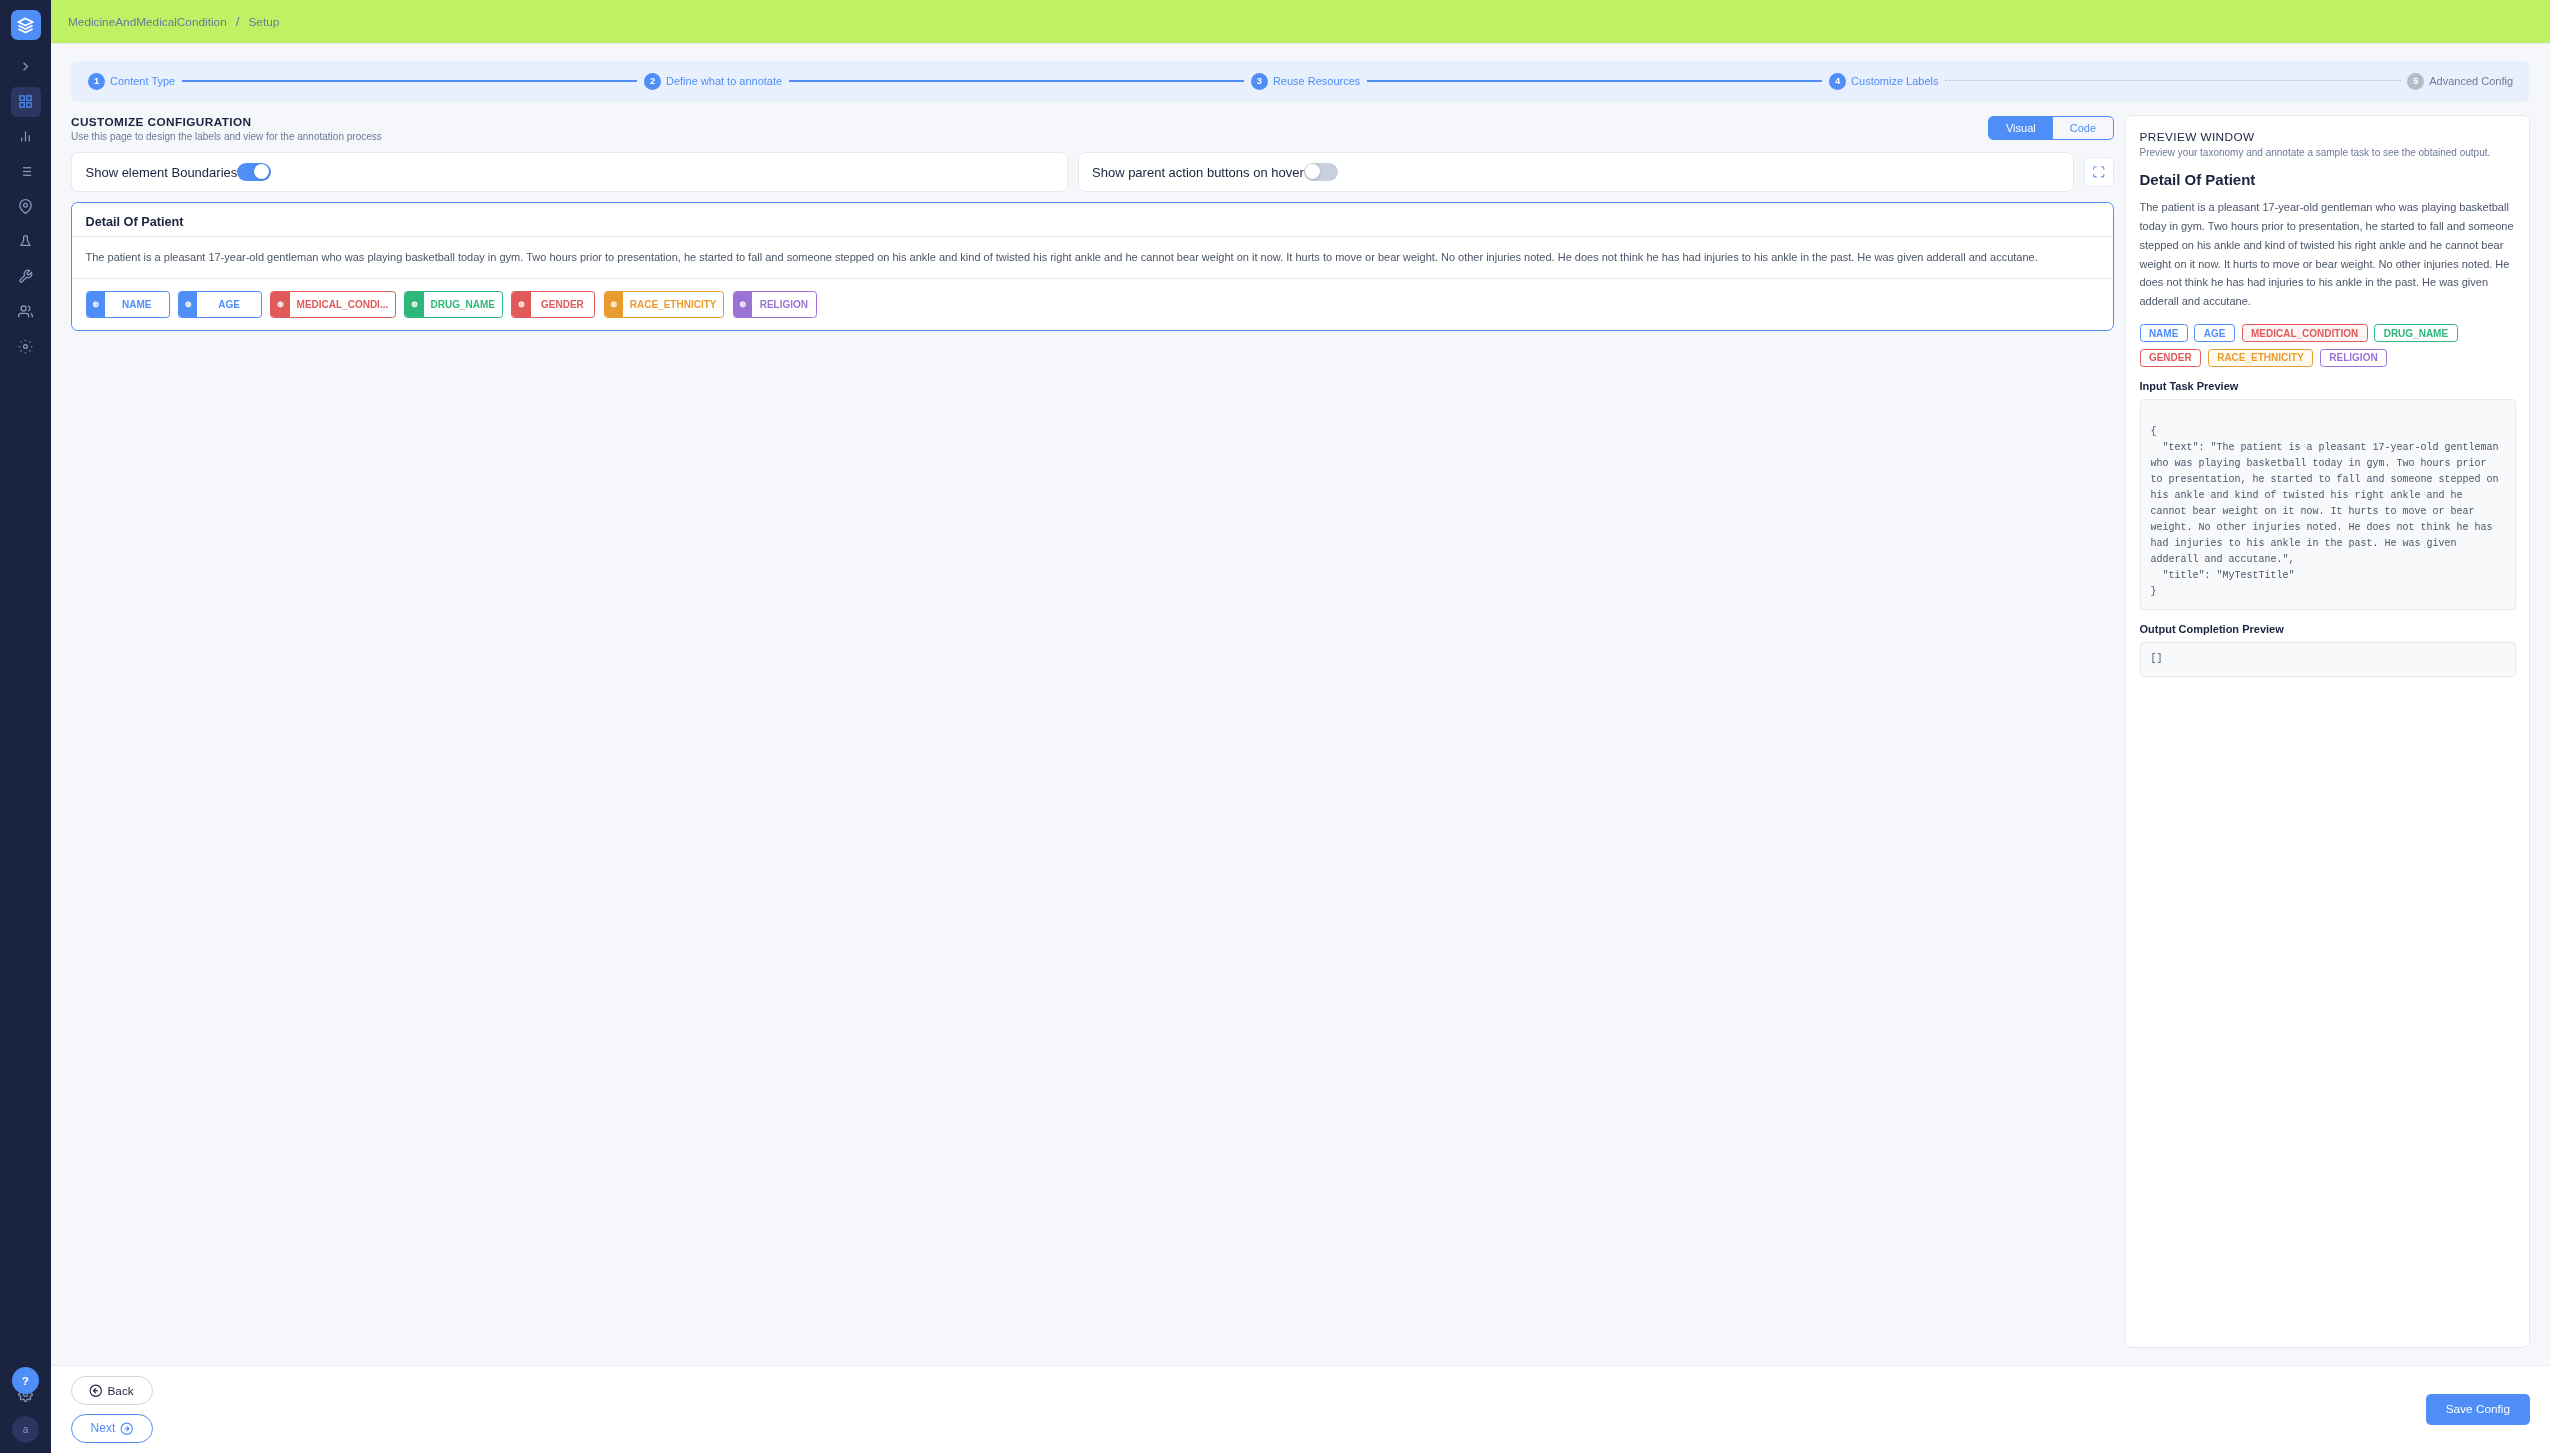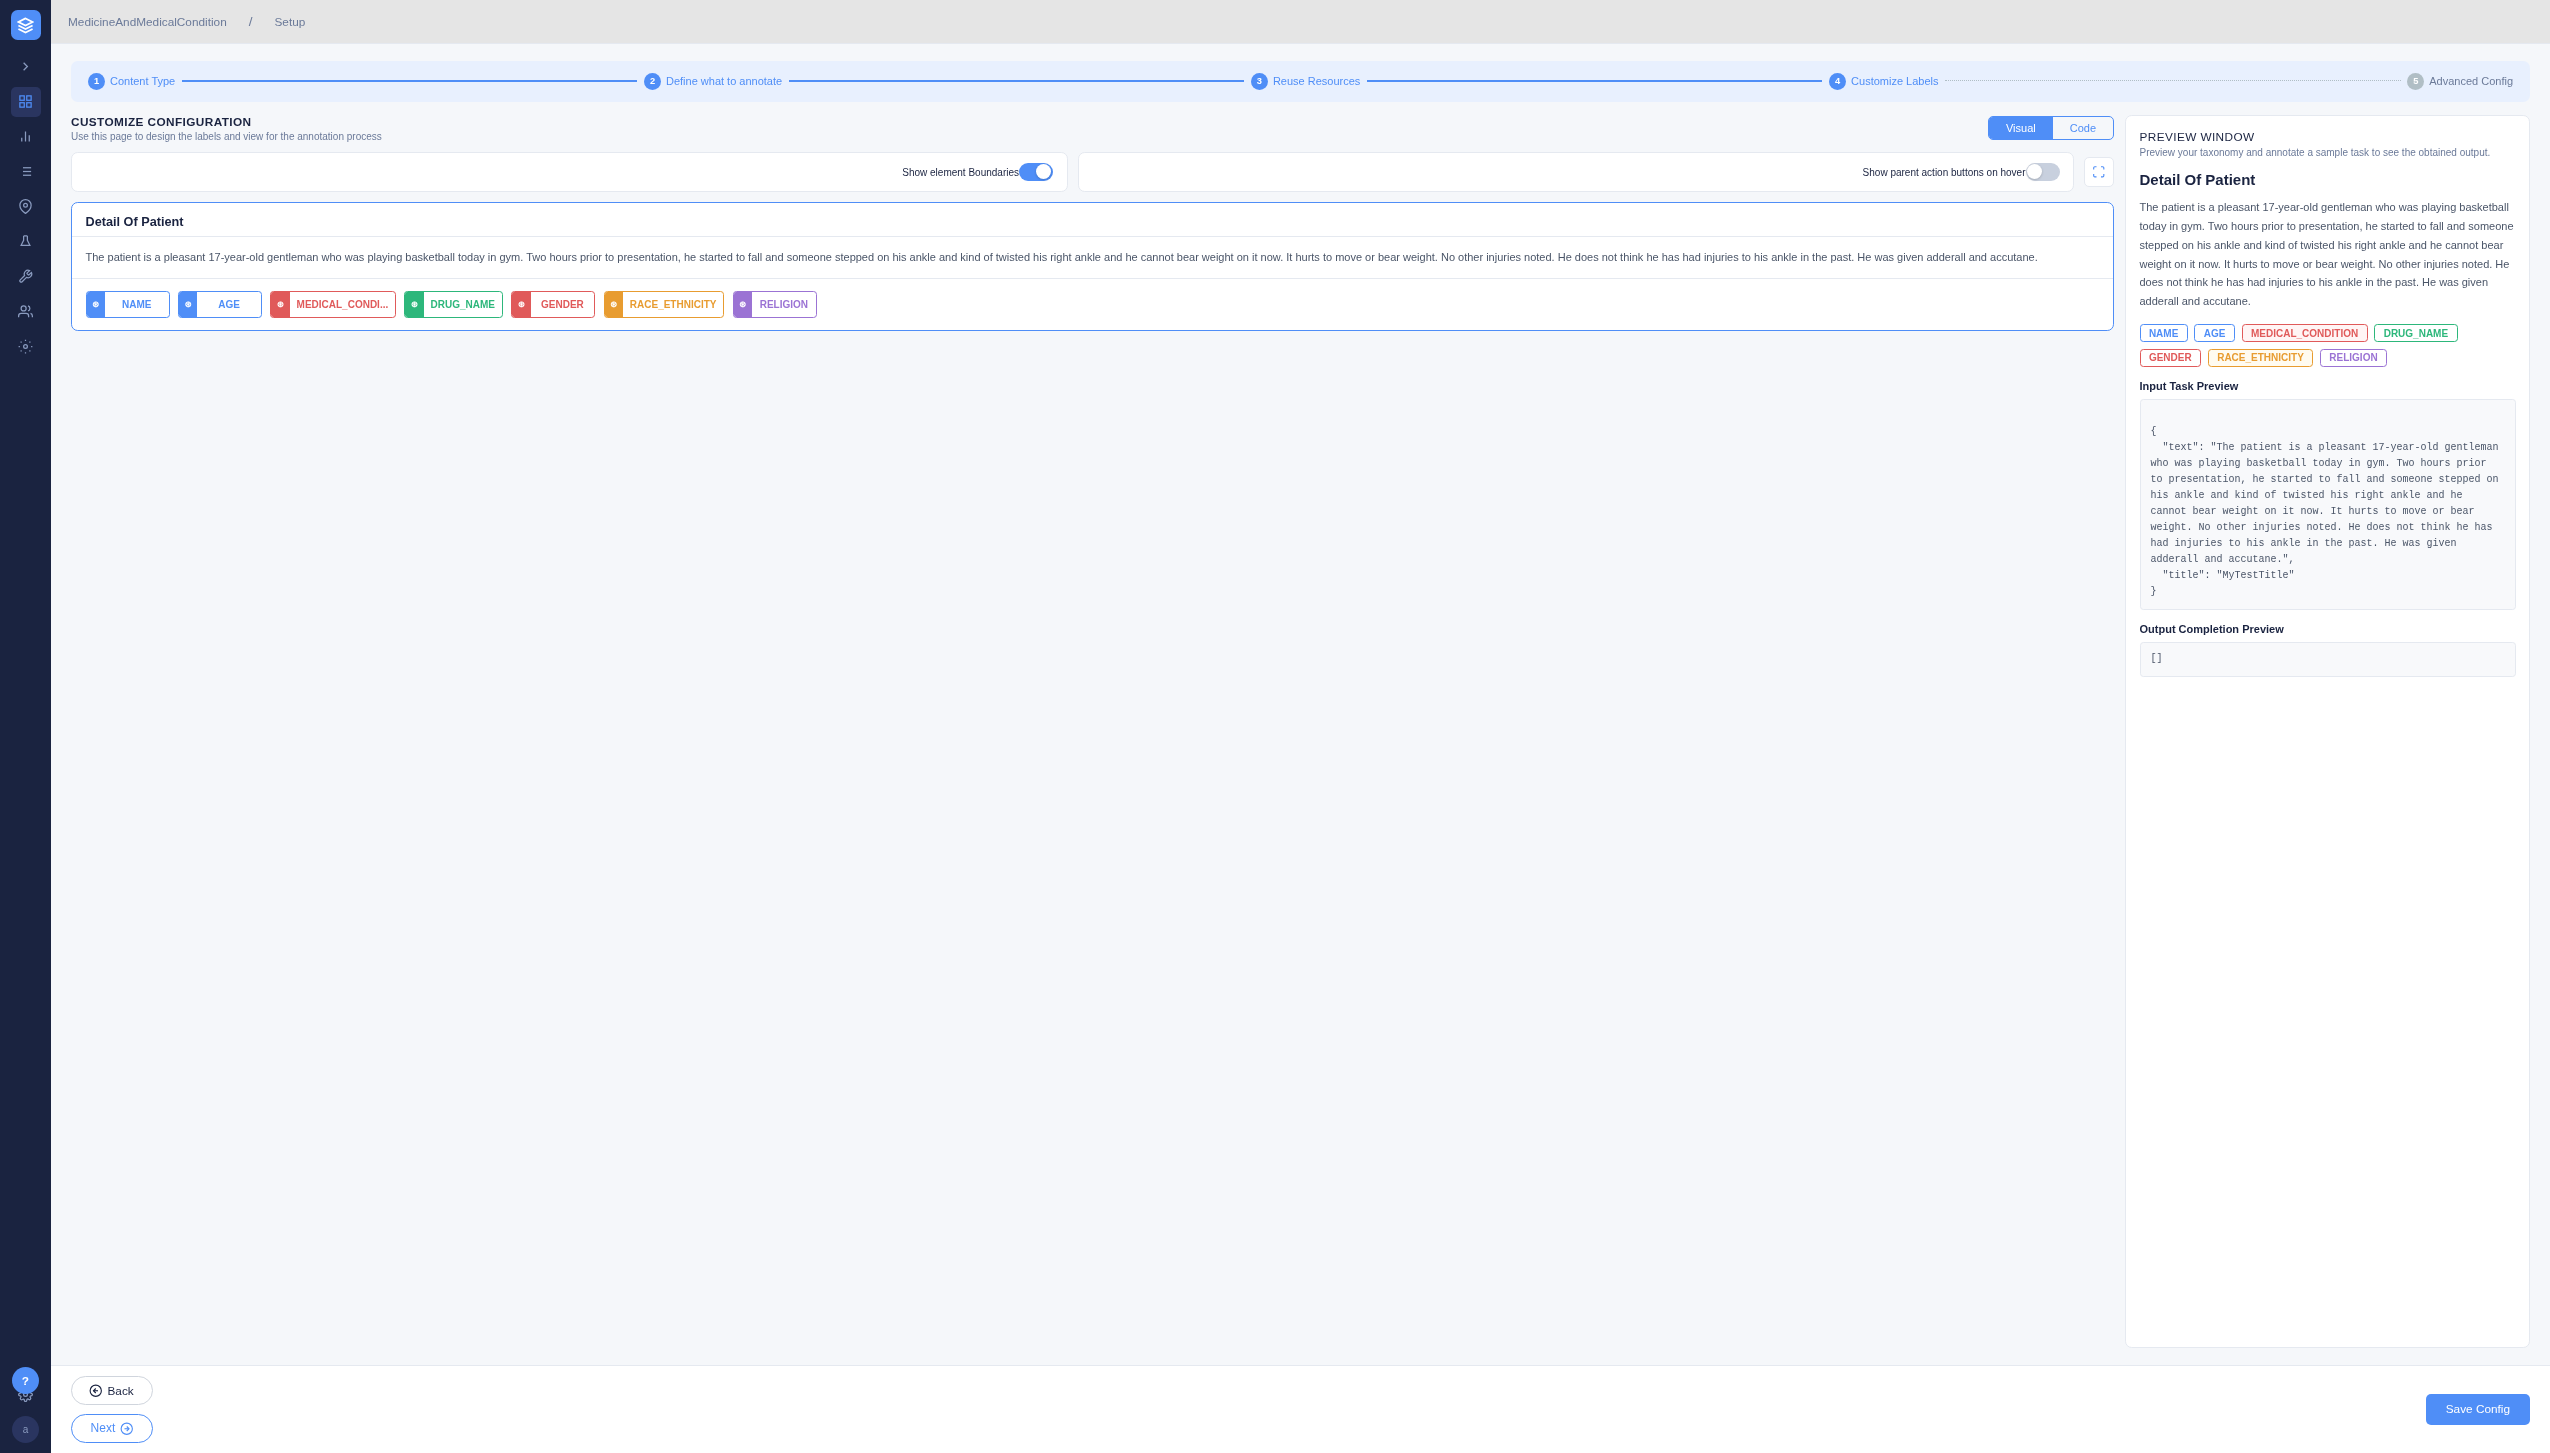--- a/index.html
+++ b/index.html
@@ -38,27 +38,27 @@
     
     .main-container {
       flex: 1;
       display: flex;
       flex-direction: column;
       overflow: hidden;
     }
 
     
     .topbar {
-      background: #e5e5e5;
+      background: #bef264;
       border-bottom: 0.8px solid #e5e9f0;
       padding: 0 17px;
       height: 44px;
       display: flex;
       align-items: center;
-      gap: 22px;
+      gap: 9px;
       flex-shrink: 0;
     }
     .topbar-breadcrumb {
       font-size: 11.8px;
       color: #6b7a99;
     }
     .topbar-chevron {
       color: #6b7a99;
       font-size: 13.5px;
     }
@@ -175,22 +175,22 @@
       align-items: center;
     }
     .toggle-card {
       flex: 1;
       background: white;
       border: 0.8px solid #e5e9f0;
       border-radius: 6.7px;
       padding: 10px 13.5px;
       display: flex;
       align-items: center;
-      justify-content: flex-end;
-      font-size: 10px;
+      justify-content: flex-start;
+      font-size: 13px;
       color: #1a2340;
     }
     .toggle-switch {
       width: 34px; height: 18.6px;
       border-radius: 9.3px;
       position: relative;
       cursor: pointer;
       flex-shrink: 0;
     }
     .toggle-switch.on { background: #4f8ef7; }

